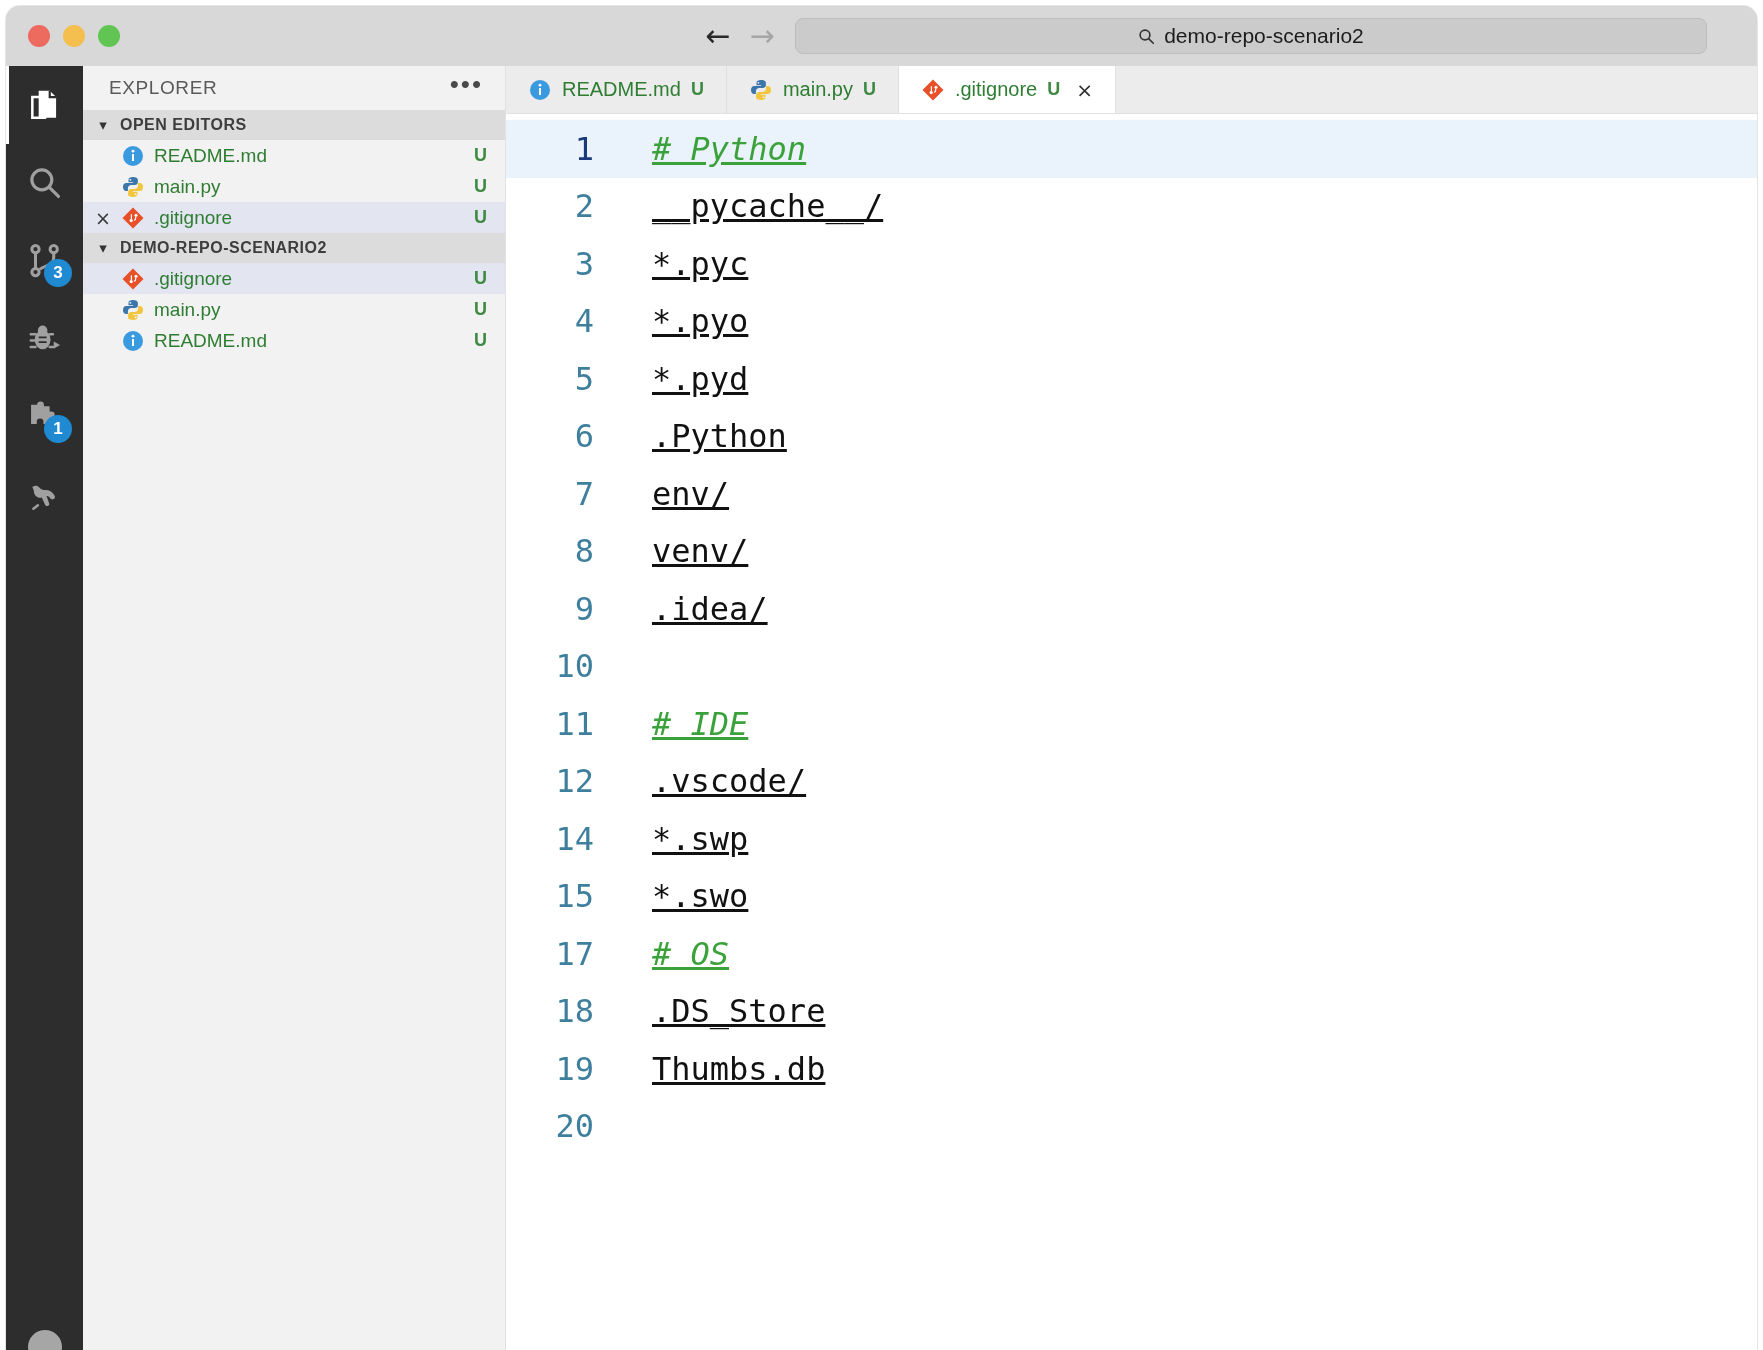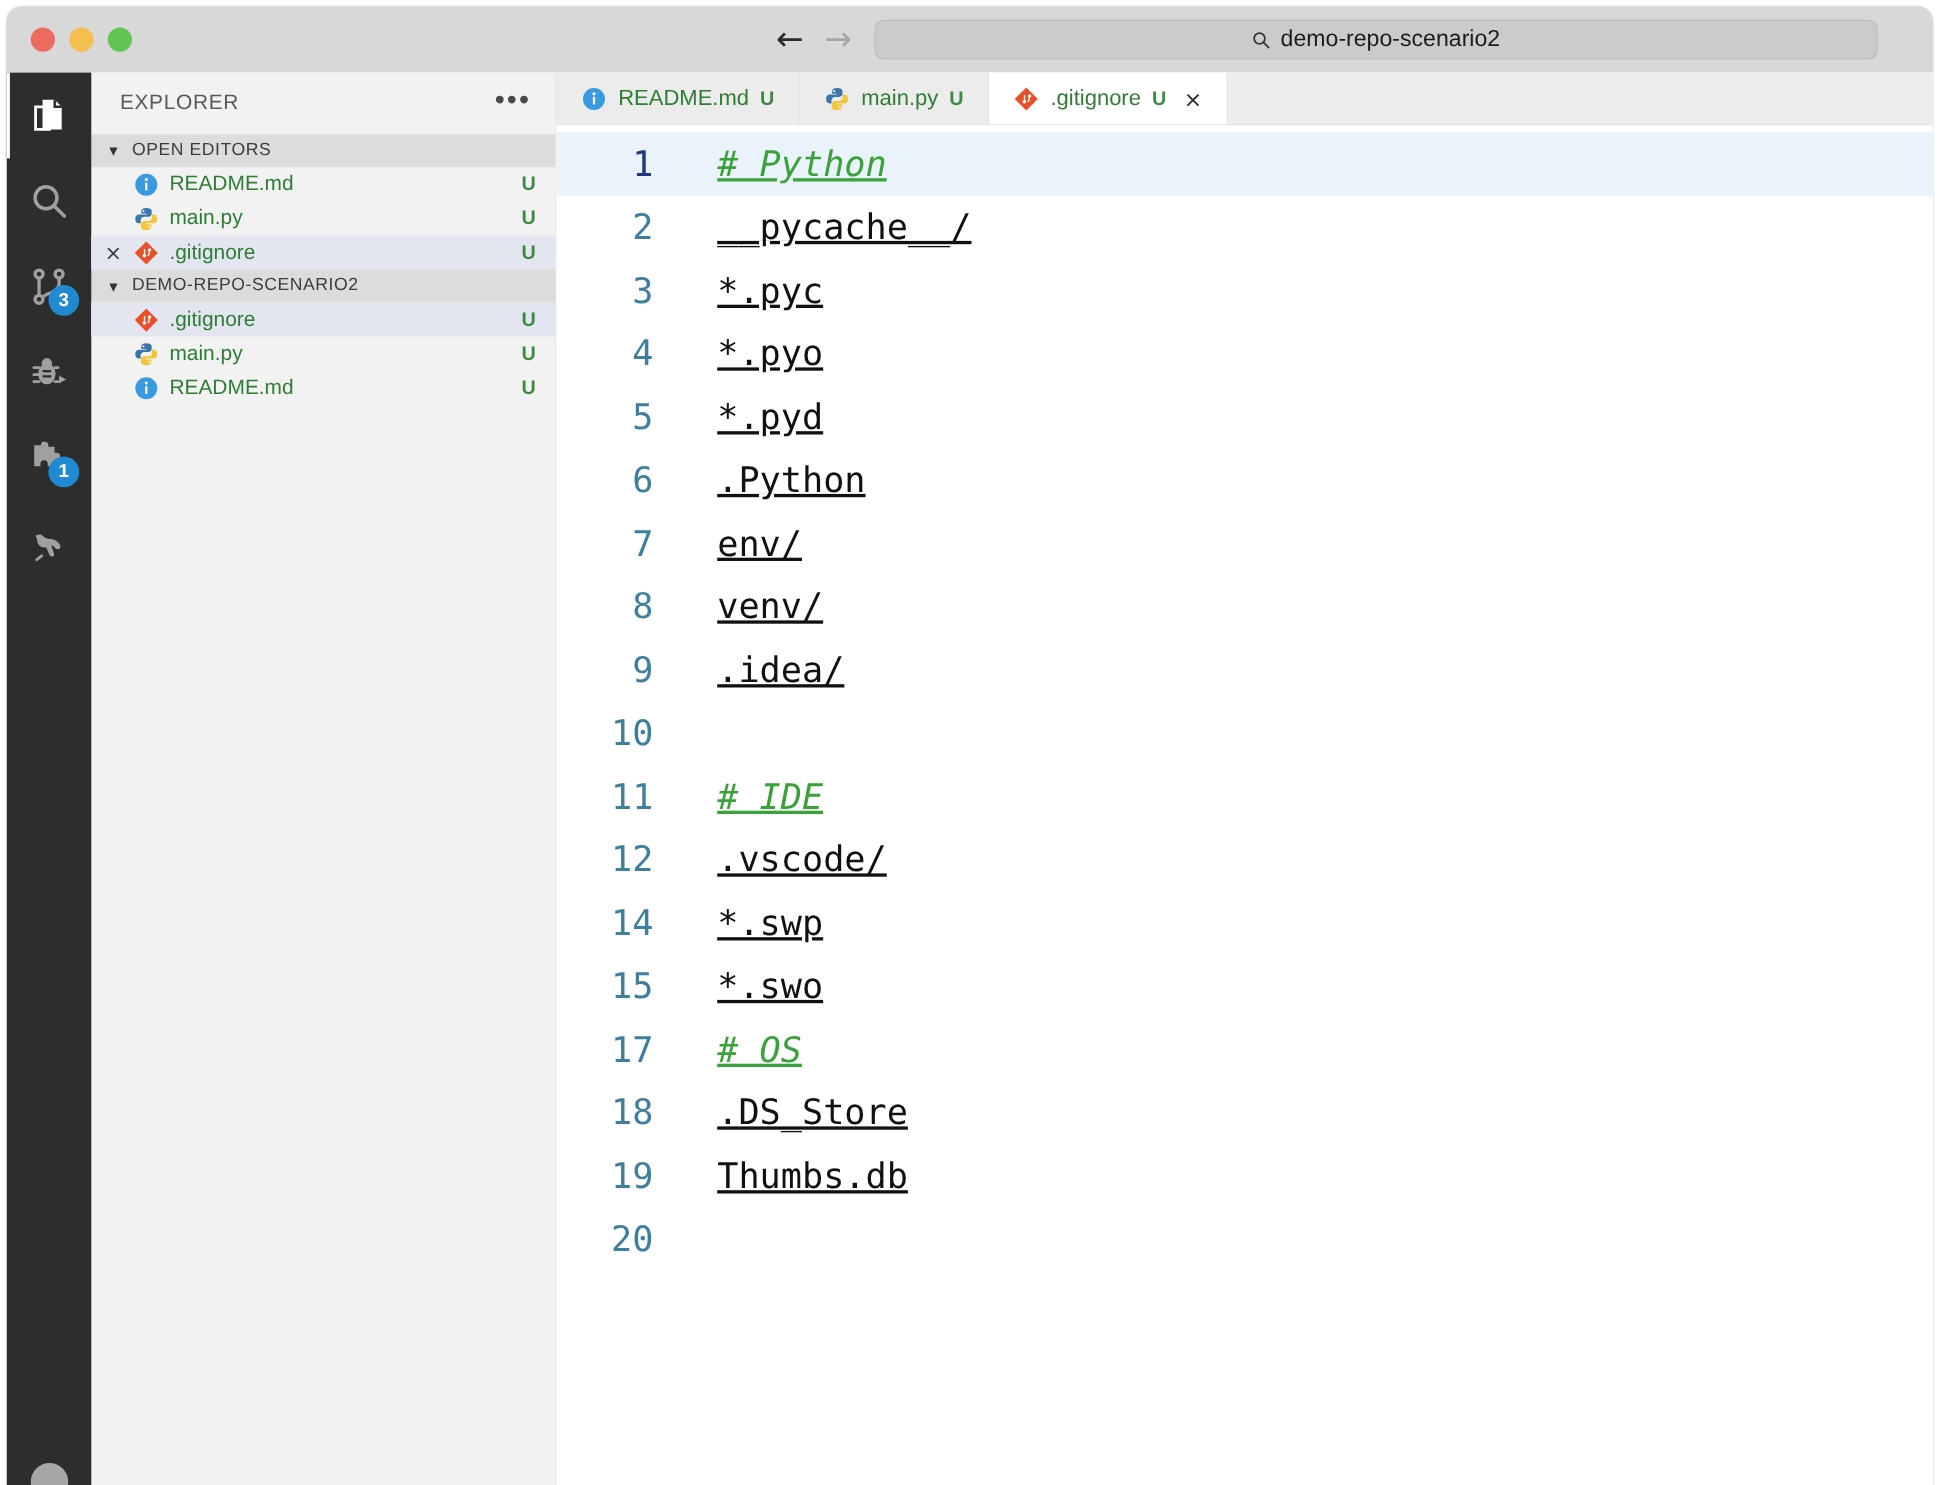--- a/index.html
+++ b/index.html
@@ -120,21 +120,21 @@
 
   
   .sidebar {
     width: 423px;
     flex: 0 0 423px;
     background: #f2f2f2;
     border-right: 1px solid #e2e2e2;
     display: flex; flex-direction: column;
   }
   .sb-header {
-    height: 56px;
+    height: 44px;
     display: flex; align-items: center;
     padding: 0 22px 0 26px;
     justify-content: space-between;
   }
   .sb-title {
     font-size: 19px; letter-spacing: 0.6px;
     color: #5a5a5a;
   }
   .sb-more {
     font-size: 26px; color: #4a4a4a;
@@ -150,21 +150,21 @@
     gap: 9px;
     padding-left: 12px;
     cursor: pointer;
   }
   .chev {
     font-size: 15px; color: #333;
     font-family: "DejaVu Sans", sans-serif;
     width: 16px; text-align: center;
   }
   .section-label {
-    font-size: 16px; font-weight: 400;
+    font-size: 16px; font-weight: 700;
     letter-spacing: 0.5px;
     color: #3d3d3d;
   }
   .row {
     height: 31px;
     display: flex; align-items: center;
     padding-left: 38px; padding-right: 18px;
     gap: 9px;
     cursor: pointer;
     position: relative;

